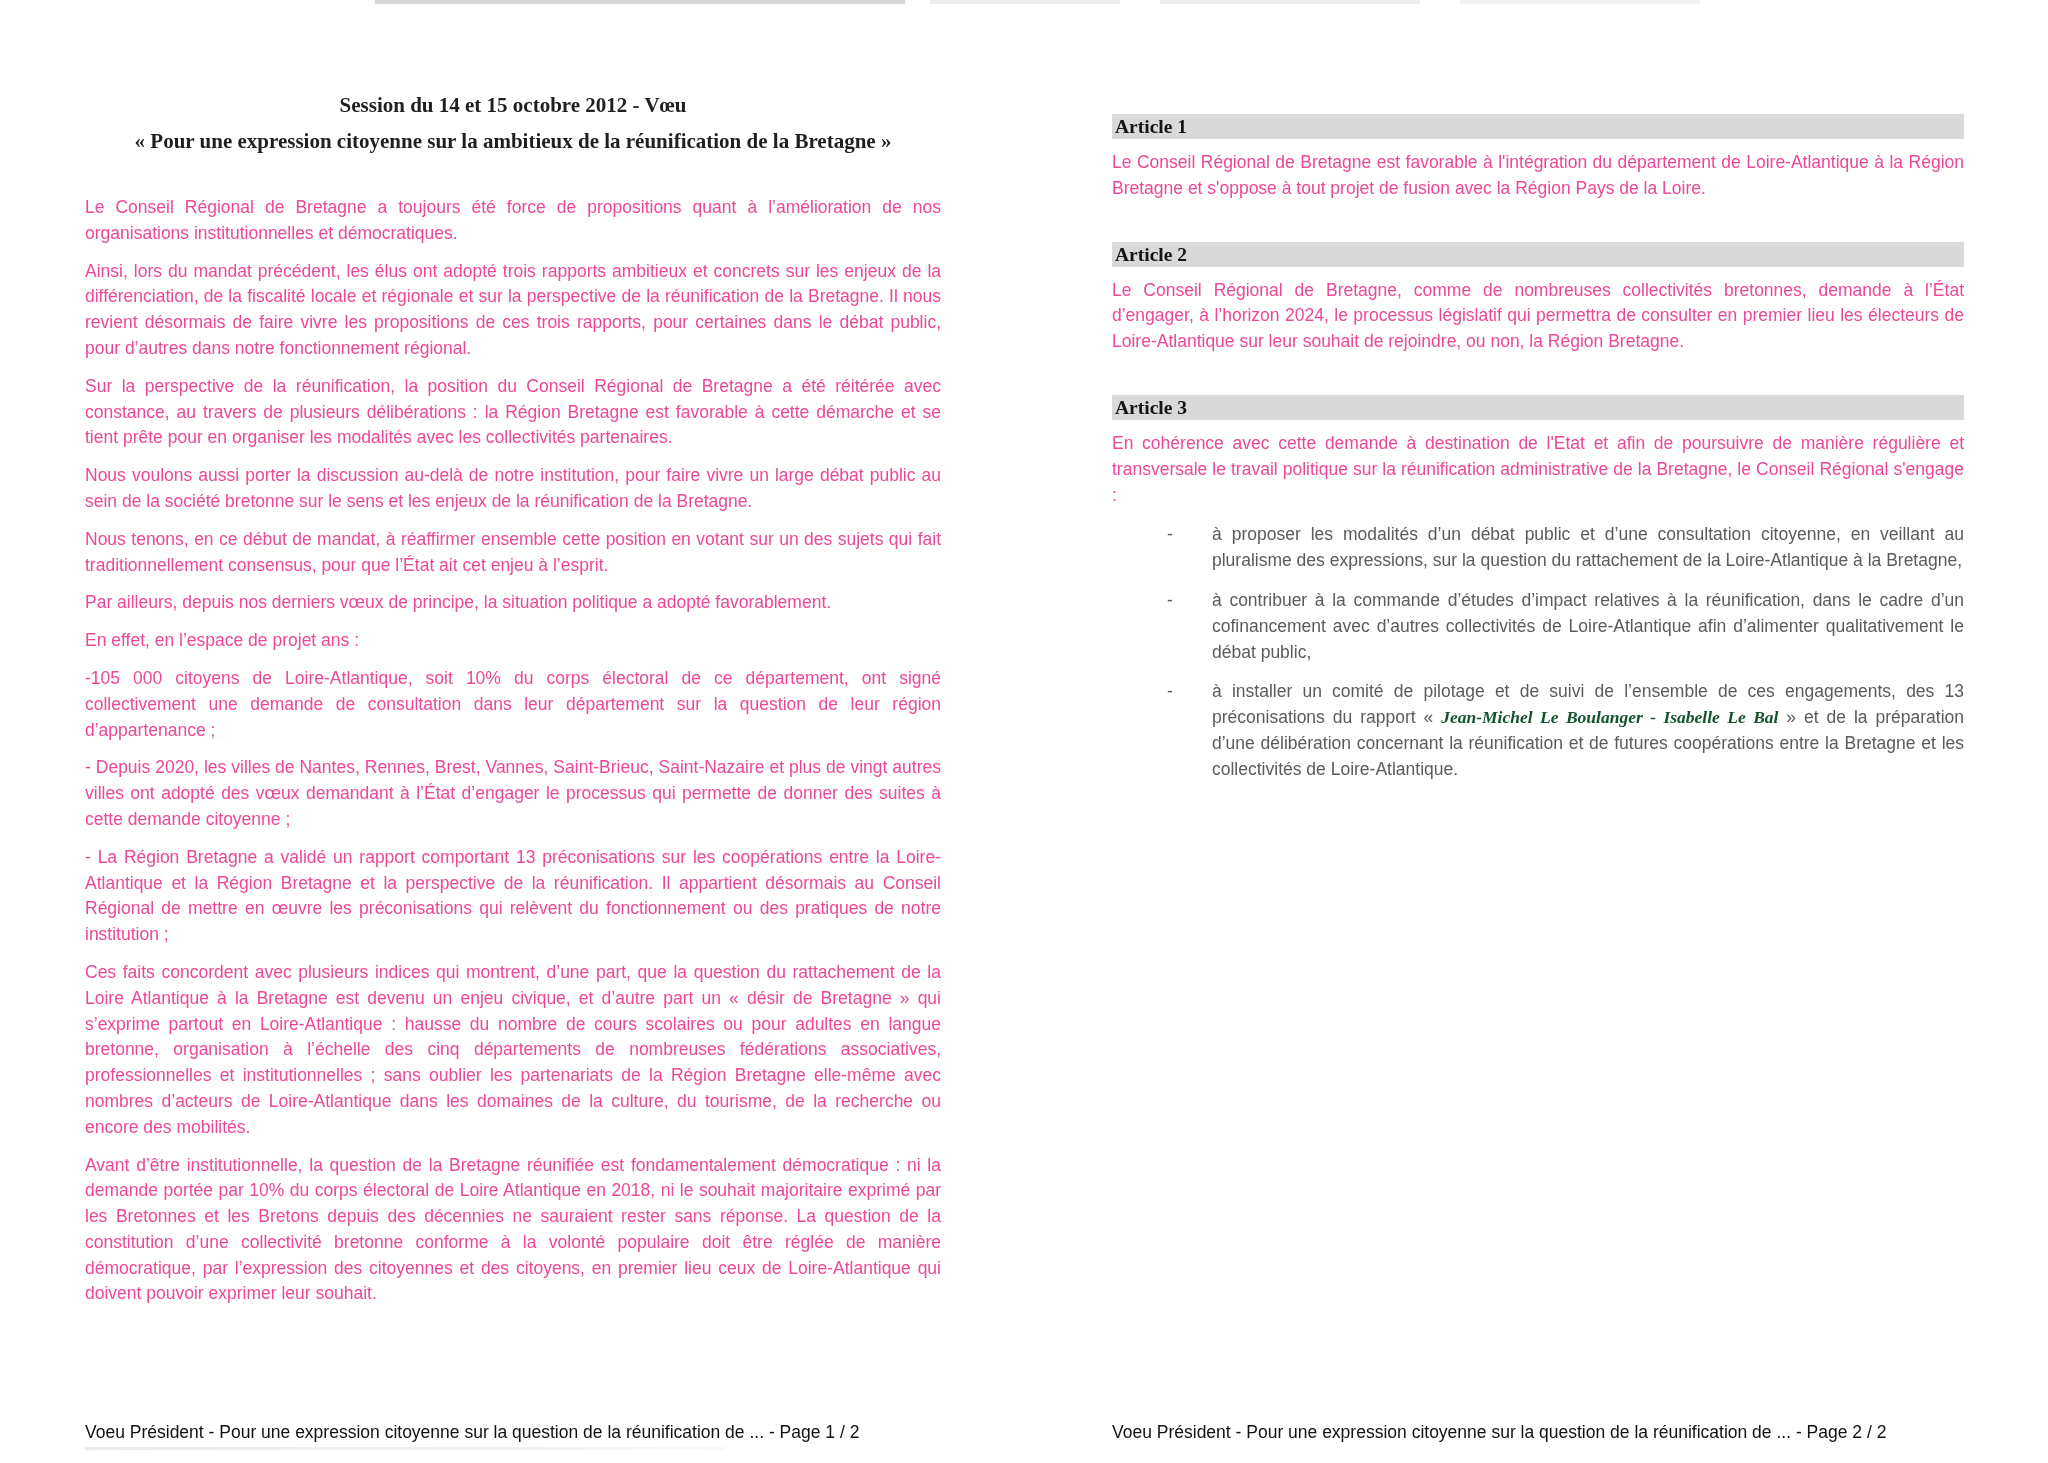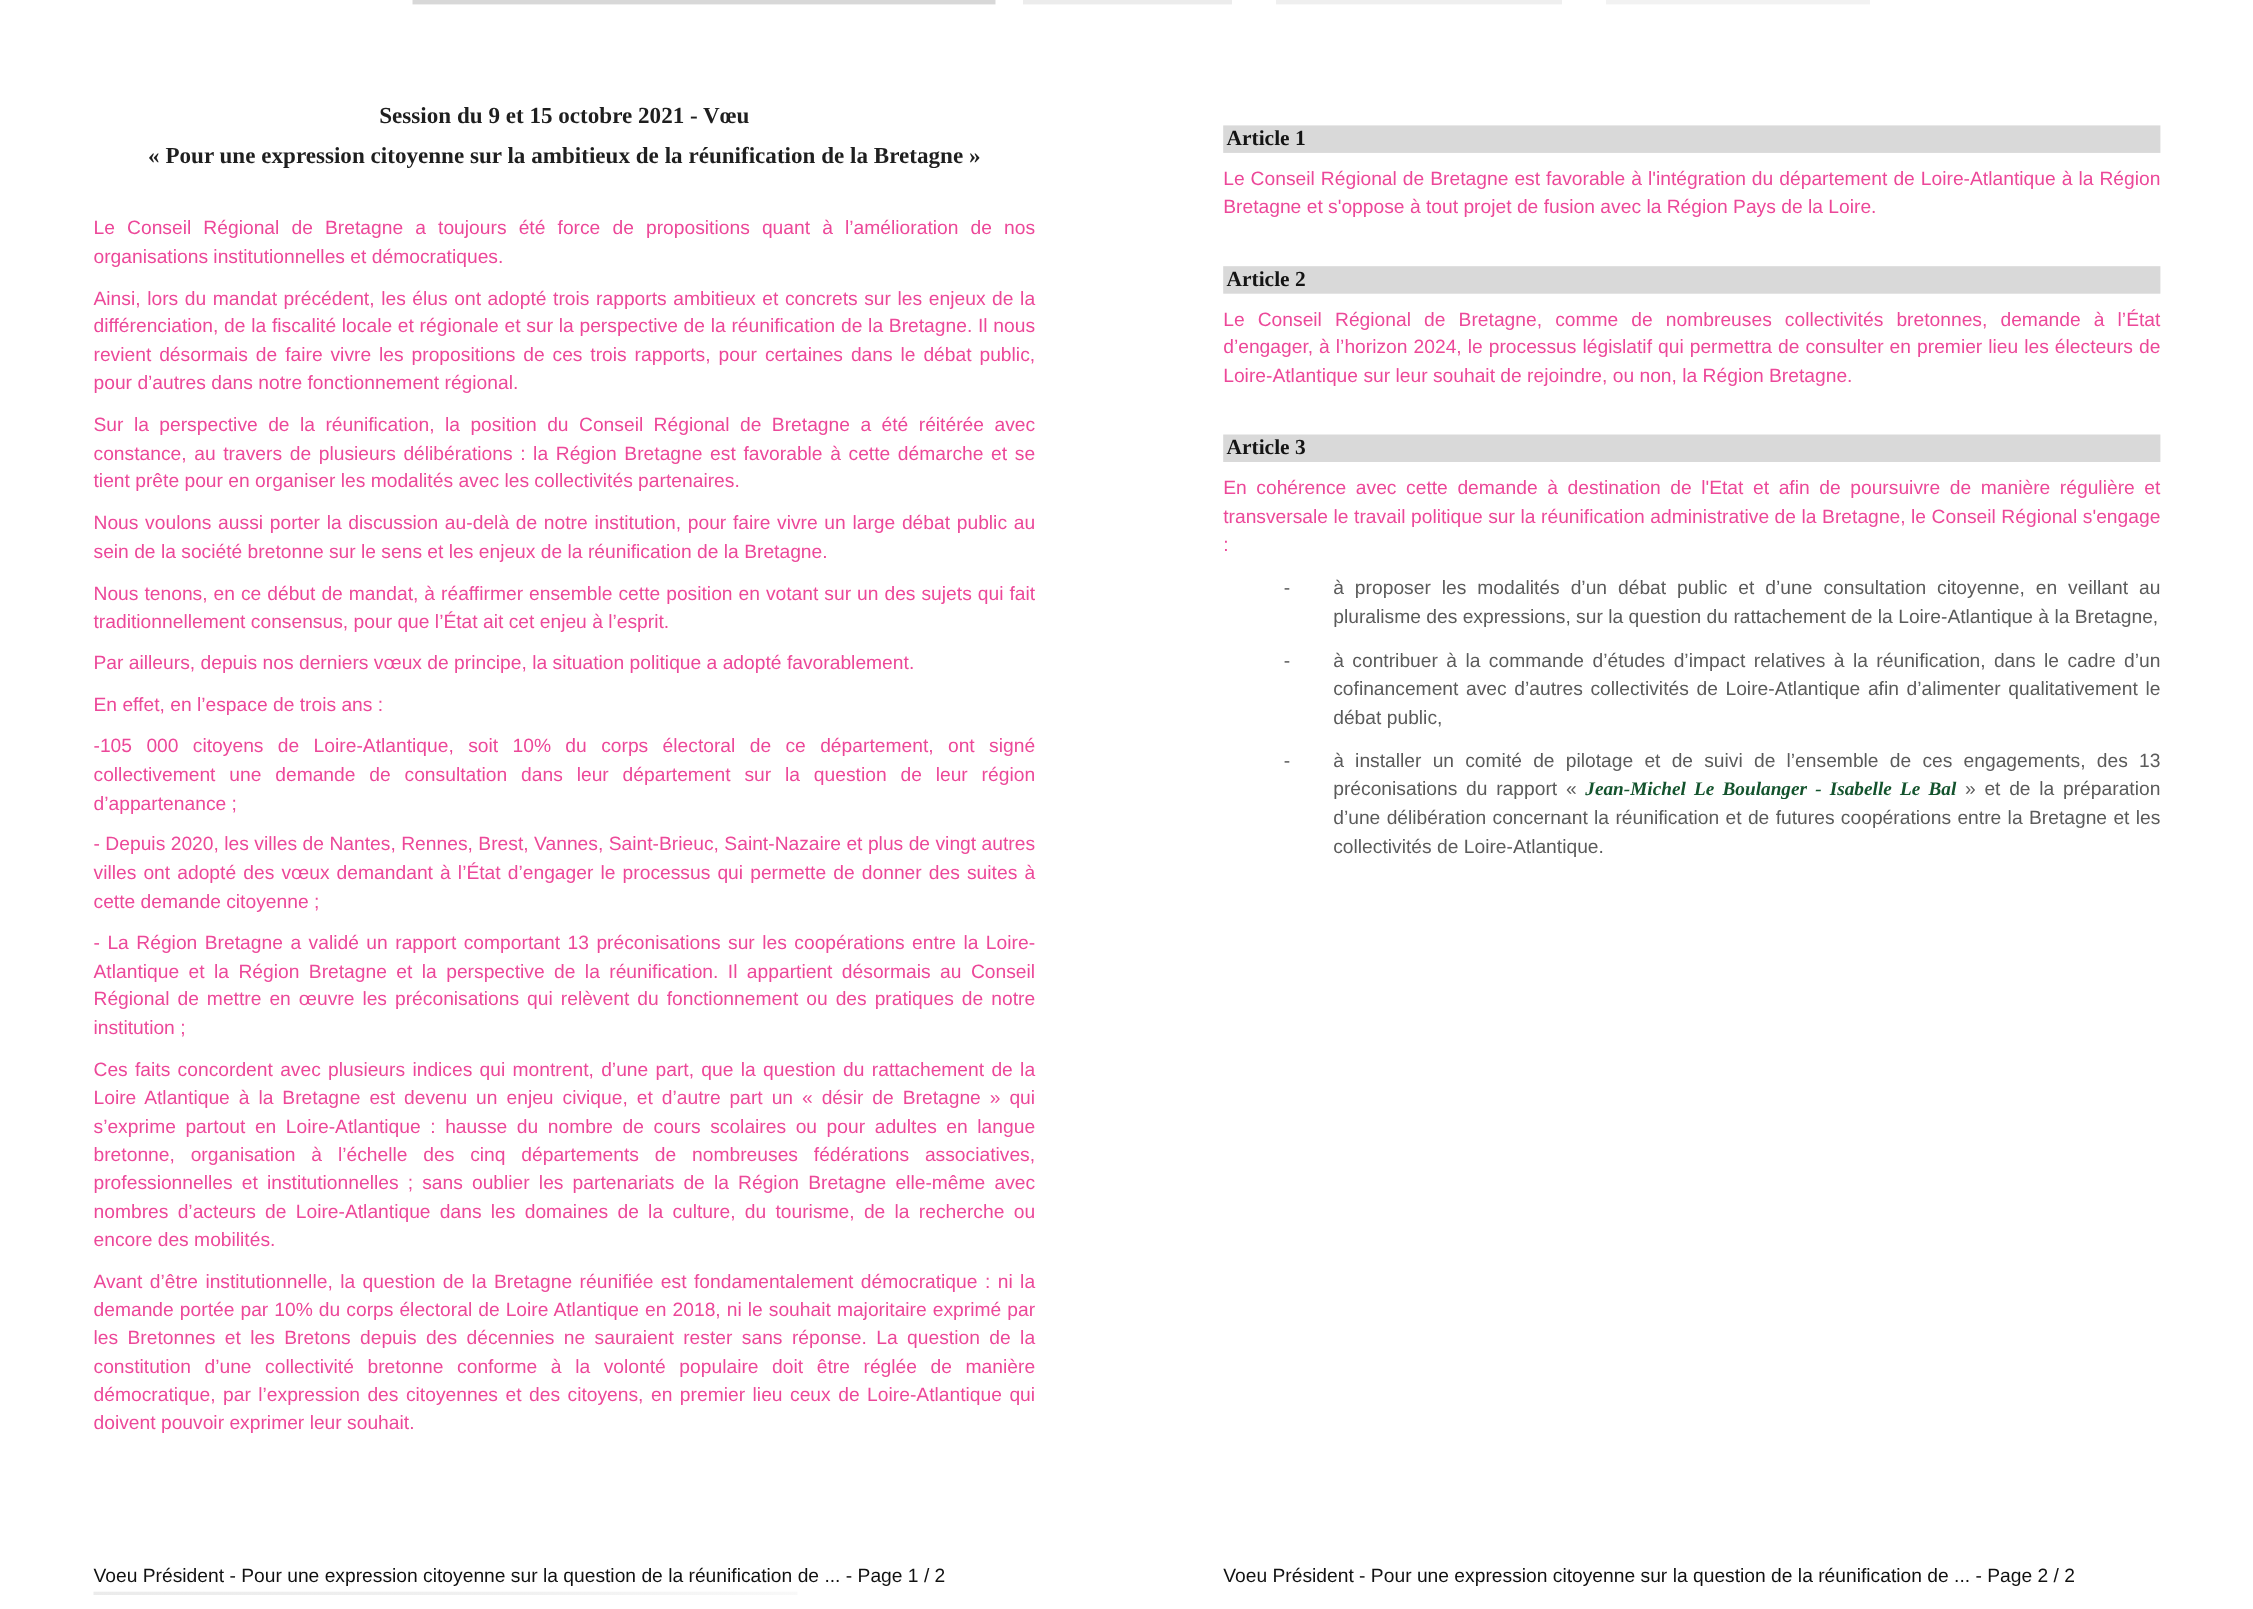--- a/index.html
+++ b/index.html
@@ -100,30 +100,30 @@
 </style>
 </head>
 <body>
 
 <div class="top-artifact a1"></div>
 <div class="top-artifact a2"></div>
 <div class="top-artifact a3"></div>
 <div class="top-artifact a4"></div>
 
 <div class="page page-left">
-  <div class="doc-title line1">Session du 9 et 15 octobre 2021 - Vœu</div>
+  <div class="doc-title line1">Session du 14 et 15 octobre 2012 - Vœu</div>
   <div class="doc-title line2">« Pour une expression citoyenne sur la ambitieux de la réunification de la Bretagne »</div>
 
   <p class="para first">Le Conseil Régional de Bretagne a toujours été force de propositions quant à l’amélioration de nos organisations institutionnelles et démocratiques.</p>
   <p class="para">Ainsi, lors du mandat précédent, les élus ont adopté trois rapports ambitieux et concrets sur les enjeux de la différenciation, de la fiscalité locale et régionale et sur la perspective de la réunification de la Bretagne. Il nous revient désormais de faire vivre les propositions de ces trois rapports, pour certaines dans le débat public, pour d’autres dans notre fonctionnement régional.</p>
   <p class="para">Sur la perspective de la réunification, la position du Conseil Régional de Bretagne a été réitérée avec constance, au travers de plusieurs délibérations : la Région Bretagne est favorable à cette démarche et se tient prête pour en organiser les modalités avec les collectivités partenaires.</p>
   <p class="para">Nous voulons aussi porter la discussion au-delà de notre institution, pour faire vivre un large débat public au sein de la société bretonne sur le sens et les enjeux de la réunification de la Bretagne.</p>
   <p class="para">Nous tenons, en ce début de mandat, à réaffirmer ensemble cette position en votant sur un des sujets qui fait traditionnellement consensus, pour que l’État ait cet enjeu à l’esprit.</p>
   <p class="para">Par ailleurs, depuis nos derniers vœux de principe, la situation politique a adopté favorablement.</p>
-  <p class="para">En effet, en l’espace de trois ans :</p>
+  <p class="para">En effet, en l’espace de projet ans :</p>
   <p class="para">-105 000 citoyens de Loire-Atlantique, soit 10% du corps électoral de ce département, ont signé collectivement une demande de consultation dans leur département sur la question de leur région d’appartenance ;</p>
   <p class="para">- Depuis 2020, les villes de Nantes, Rennes, Brest, Vannes, Saint-Brieuc, Saint-Nazaire et plus de vingt autres villes ont adopté des vœux demandant à l’État d’engager le processus qui permette de donner des suites à cette demande citoyenne ;</p>
   <p class="para">- La Région Bretagne a validé un rapport comportant 13 préconisations sur les coopérations entre la Loire-Atlantique et la Région Bretagne et la perspective de la réunification. Il appartient désormais au Conseil Régional de mettre en œuvre les préconisations qui relèvent du fonctionnement ou des pratiques de notre institution ;</p>
   <p class="para">Ces faits concordent avec plusieurs indices qui montrent, d’une part, que la question du rattachement de la Loire Atlantique à la Bretagne est devenu un enjeu civique, et d’autre part un « désir de Bretagne » qui s’exprime partout en Loire-Atlantique : hausse du nombre de cours scolaires ou pour adultes en langue bretonne, organisation à l’échelle des cinq départements de nombreuses fédérations associatives, professionnelles et institutionnelles ; sans oublier les partenariats de la Région Bretagne elle-même avec nombres d’acteurs de Loire-Atlantique dans les domaines de la culture, du tourisme, de la recherche ou encore des mobilités.</p>
   <p class="para">Avant d’être institutionnelle, la question de la Bretagne réunifiée est fondamentalement démocratique : ni la demande portée par 10% du corps électoral de Loire Atlantique en 2018, ni le souhait majoritaire exprimé par les Bretonnes et les Bretons depuis des décennies ne sauraient rester sans réponse. La question de la constitution d’une collectivité bretonne conforme à la volonté populaire doit être réglée de manière démocratique, par l’expression des citoyennes et des citoyens, en premier lieu ceux de Loire-Atlantique qui doivent pouvoir exprimer leur souhait.</p>
 </div>
 
 <div class="page page-right">
   <div class="article-heading first">Article 1</div>
   <p class="para article-body">Le Conseil Régional de Bretagne est favorable à l'intégration du département de Loire-Atlantique à la Région Bretagne et s'oppose à tout projet de fusion avec la Région Pays de la Loire.</p>

